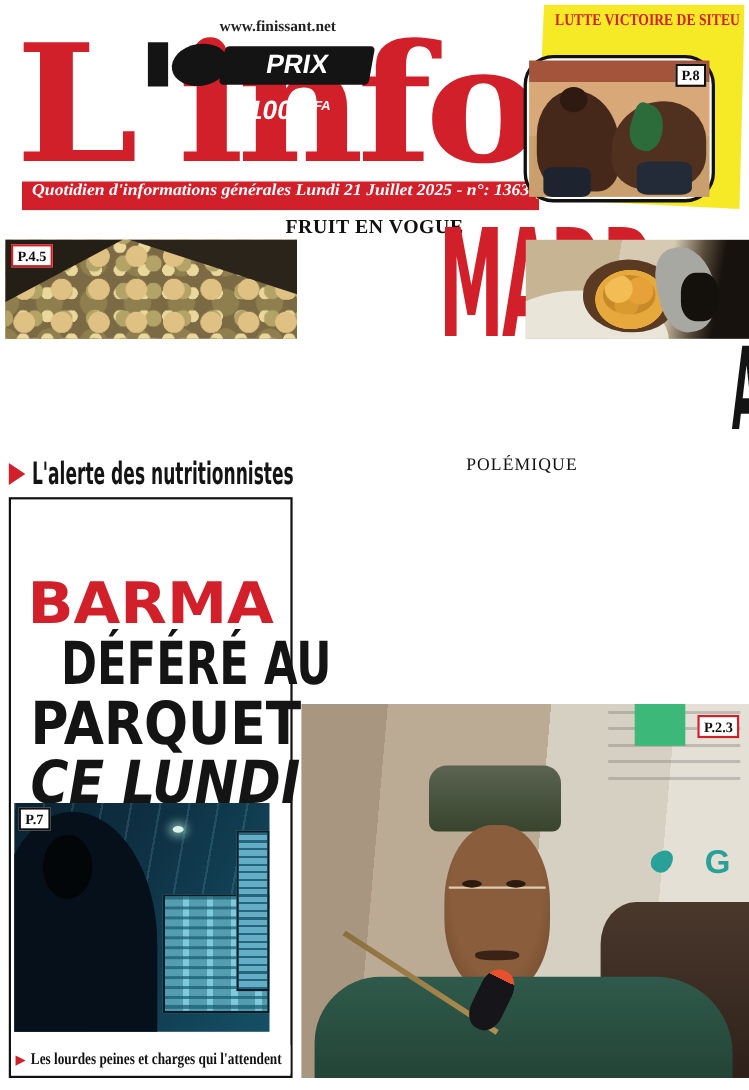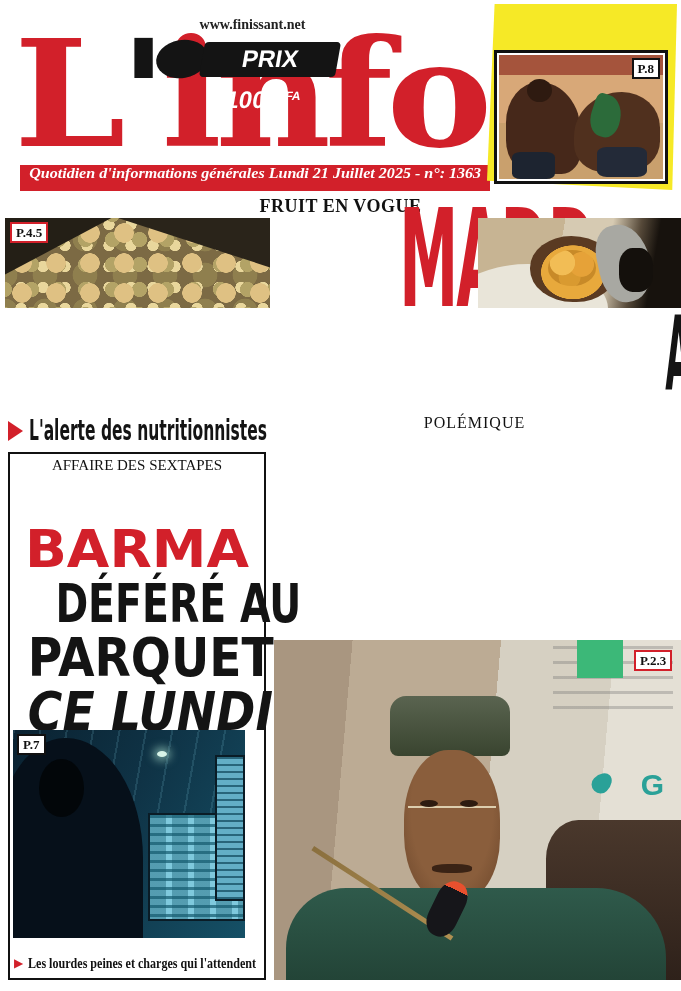--- a/index.html
+++ b/index.html
@@ -195,22 +195,23 @@
   <div class="abs logo"><span class="fitx fitx-left" style="transform: scaleX(1.0737);"><span>L</span><span class="apos">'</span><span>info</span></span></div>
   <div class="abs idot"></div>
 
   <div class="abs price-badge">
     <span class="big">PRIX 100</span><span class="cur">FCFA</span>
   </div>
 
   <div class="abs edition-banner"><span class="fitx" style="transform: scaleX(1.0703);">Quotidien d'informations générales Lundi 21 Juillet 2025 - n°: 1363</span></div>
 
   <div class="abs wbox">
-  </div>
-  <div class="abs wphoto" style="top:50px; left:494px;">
+    <div class="kick"><span class="fitx" style="transform: scaleX(0.8264);">LUTTE VICTOIRE DE SITEU</span></div>
+  </div>
+  <div class="abs wphoto" style="top:50px; left:476px;border-radius:27px;">
     <div class="wphoto-in">
       <div class="wrestler1">
           <div class="head"></div>
         </div>
       <div class="wrestler2"></div>
       <div class="wcloth"></div>
       <div class="wshorts"></div>
       <div class="wshorts2"></div>
       <span class="badge black p8">P.8</span>
     </div>
@@ -237,21 +238,20 @@
   <div class="abs abus"><span class="fitx" style="transform: scaleX(0.3329);">ABUS DANGEREUX POUR LA SANTÉ</span></div>
 
   <div class="abs alert-line">
     <span class="tri"></span>
     <span class="txt fitx fitx-left" style="transform: scaleX(0.5544);">L'alerte des nutritionnistes</span>
   </div>
 
   <div class="abs polemique">POLÉMIQUE</div>
 
   <div class="abs kbox">
-    <div class="kick">AFFAIRE DES SEXTAPES</div>
     <div class="kname" style="top:70px;"><span class="fitx" style="transform: scaleX(1.057);">BARMA</span></div>
     <div class="kline" style="top:124px;"><span class="fitx" style="transform: scaleX(0.7305);">DÉFÉRÉ AU</span></div>
     <div class="kline" style="top:178px;"><span class="fitx" style="transform: scaleX(0.8739);">PARQUET</span></div>
     <div class="kline" style="top:232px;font-style:italic;"><span class="fitx" style="transform: scaleX(0.8731);">CE LUNDI</span></div>
 
     <div class="hacker">
       <div class="ceil"></div>
       <div class="lamp"></div>
       <div class="hood">
         <div class="hood-in"></div>

